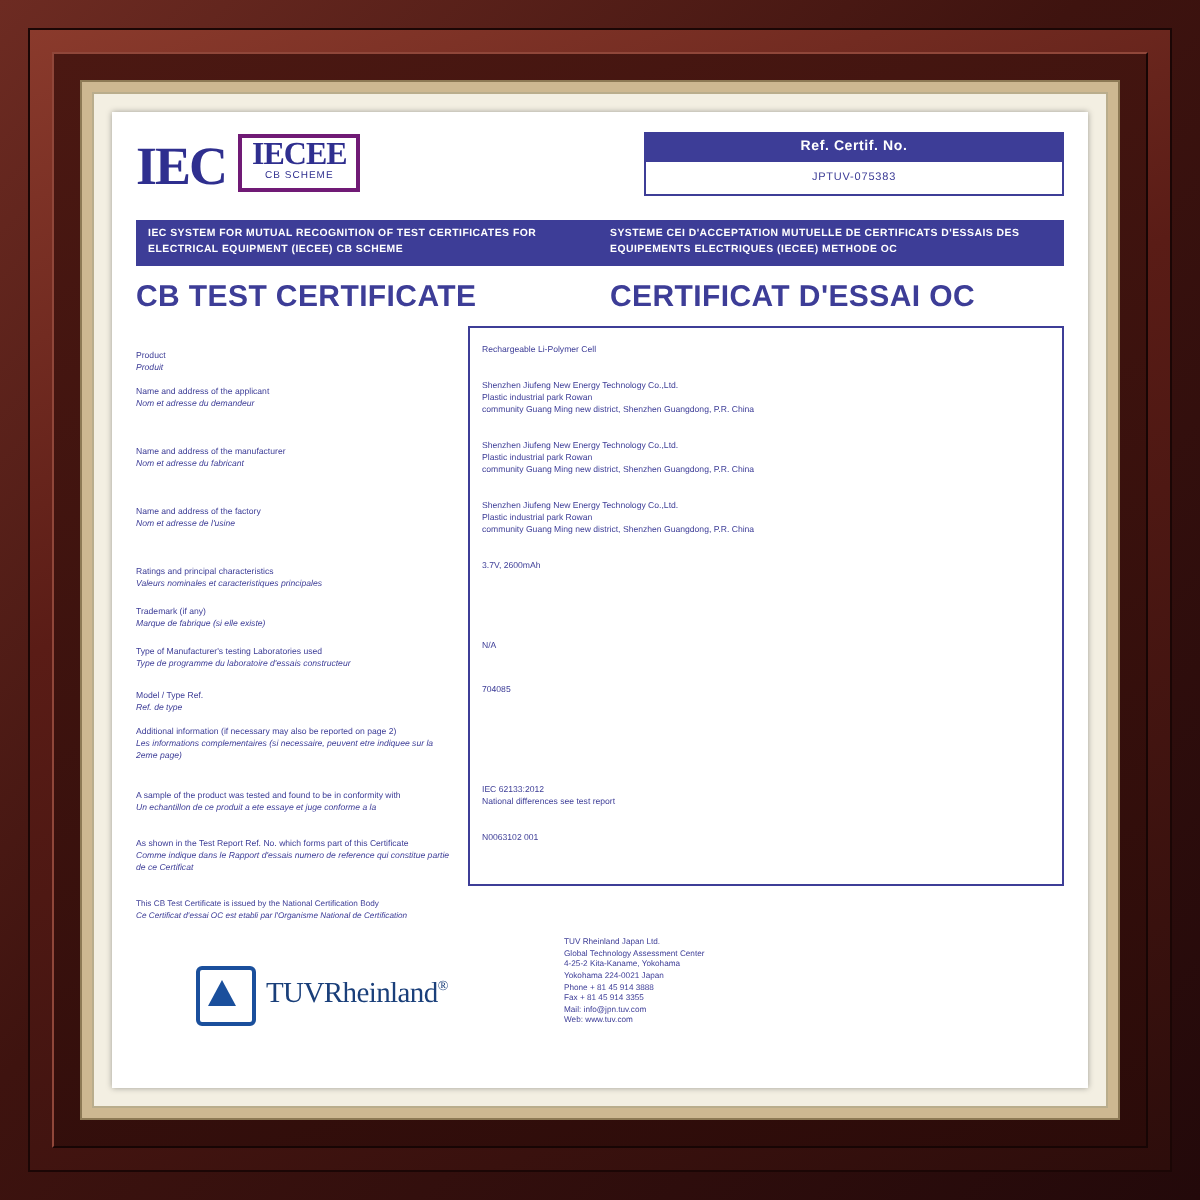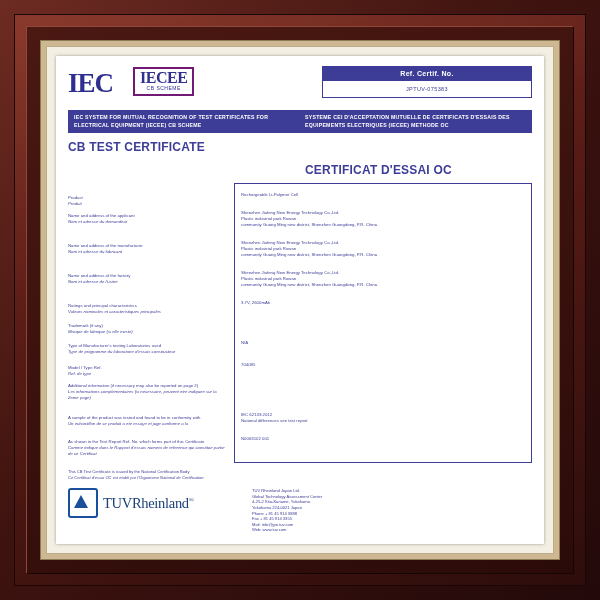--- a/index.html
+++ b/index.html
@@ -75,21 +75,21 @@
     align-items: flex-start;
     height: 40px;
   }
   .logo-iec {
     font-family: "Liberation Serif", serif;
     font-weight: bold;
     font-size: 27px;
     color: #2f2f8f;
     letter-spacing: -1px;
     line-height: 34px;
-    padding-right: 20px;
+    padding-right: 6px;
   }
   .logo-iecee {
     border: 2px solid #701a75;
     padding: 1px 5px 2px 5px;
     margin-top: 1px;
     text-align: center;
   }
   .logo-iecee .l1 {
     font-family: "Liberation Serif", serif;
     font-weight: bold;
@@ -147,24 +147,24 @@
   
   .titles {
     display: flex;
     margin-top: 7px;
     margin-bottom: 6px;
   }
   .title-en, .title-fr {
     flex: 1;
     color: #3d3d97;
     font-weight: bold;
-    font-size: 12px;
+    font-size: 15px;
     letter-spacing: 0.2px;
   }
-  .title-fr { padding-left: 10px; margin-top: 23px; }
+  .title-fr { padding-left: 10px; }
 
   
   .body {
     display: flex;
   }
   .labels {
     width: 160px;
     padding-right: 6px;
   }
   .lblrow {
@@ -198,21 +198,22 @@
     font-size: 4.1px;
     line-height: 5.6px;
     margin-top: 6px;
   }
   .footnote .fr { font-style: italic; }
 
   
   .tuv {
     display: flex;
     margin-top: 8px;
-    align-items: flex-start;
+    align-items: flex-end;
+    margin-left: 30px;
   }
   .tuv-logo {
     display: flex;
     align-items: center;
     width: 180px;
   }
   .tuv-mark {
     width: 26px; height: 26px;
     border: 2px solid #1a4f9c;
     border-radius: 3px;

